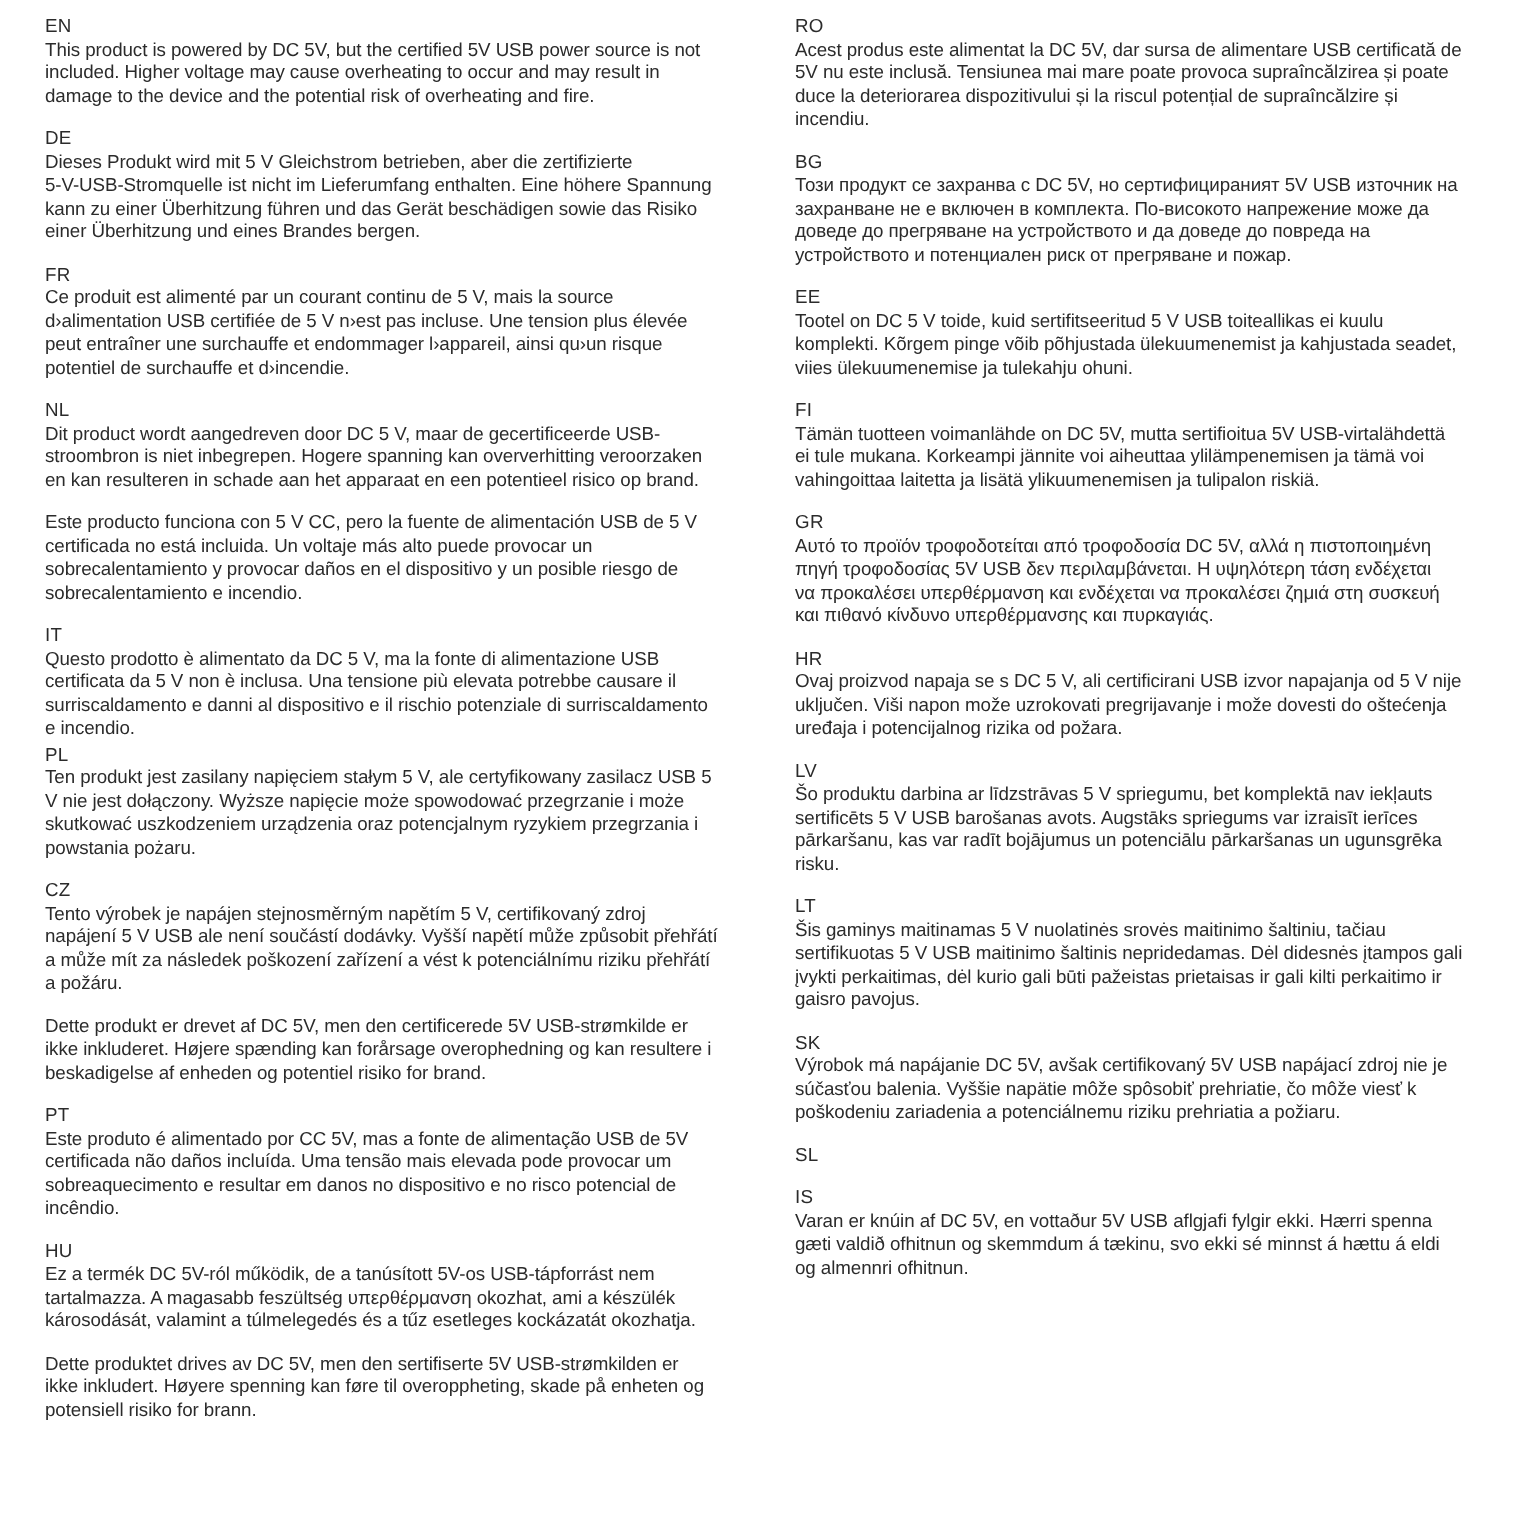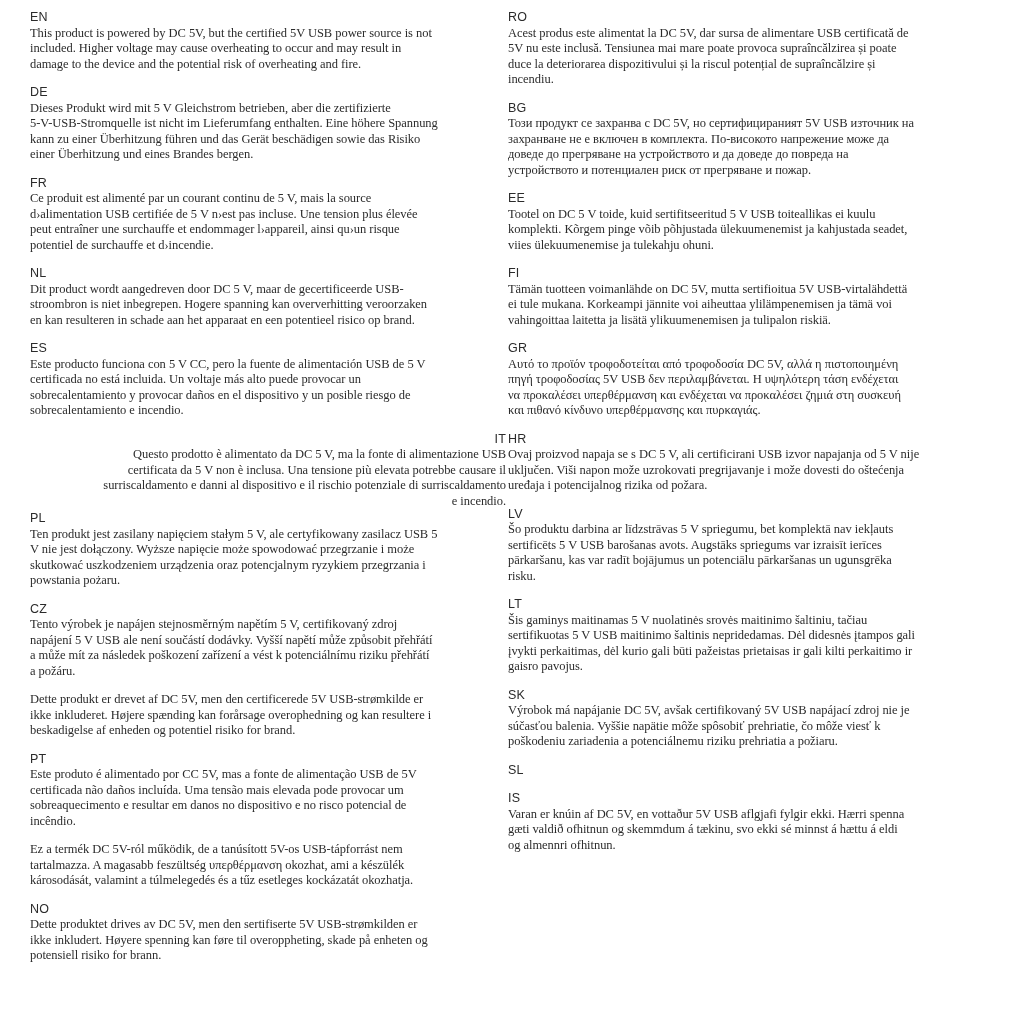--- a/index.html
+++ b/index.html
@@ -9,39 +9,38 @@
     width: 1024px;
     height: 1024px;
     overflow: hidden;
   }
   .page {
     box-sizing: border-box;
     width: 1024px;
     height: 1024px;
     padding: 10px 8px 0 30px;
     display: flex;
-    gap: 2px;
+    gap: 24px;
     font-family: "Liberation Sans", "DejaVu Sans", sans-serif;
     color: #2b2b2b;
     font-size: 12.5px;
     line-height: 15.5px;
   }
   .col { flex: 0 0 auto; }
   .col-left  { width: 476px; }
   .col-right { width: 490px; }
   .lang { margin: 0 0 13px 0; }
-  .lang.tight { margin-bottom: 2px; text-align: right; }
+  .lang.tight { margin-bottom: 2px; }
   .code {
     font-weight: normal;
     letter-spacing: 0.2px;
   }
   .body {
     white-space: pre-line;
     letter-spacing: -0.05px;
-    font-family: Liberation Serif, serif;
   }
 </style>
 </head>
 <body>
 
 <div class="page">
 
   <div class="col col-left">
     <section class="lang">
       <div class="code">EN</div>
@@ -63,21 +62,20 @@
 peut entraîner une surchauffe et endommager l›appareil, ainsi qu›un risque
 potentiel de surchauffe et d›incendie.</div>
     </section>
     <section class="lang">
       <div class="code">NL</div>
       <div class="body">Dit product wordt aangedreven door DC 5 V, maar de gecertificeerde USB-
 stroombron is niet inbegrepen. Hogere spanning kan oververhitting veroorzaken
 en kan resulteren in schade aan het apparaat en een potentieel risico op brand.</div>
     </section>
     <section class="lang">
-      <div class="code">ES</div>
       <div class="body">Este producto funciona con 5 V CC, pero la fuente de alimentación USB de 5 V
 certificada no está incluida. Un voltaje más alto puede provocar un
 sobrecalentamiento y provocar daños en el dispositivo y un posible riesgo de
 sobrecalentamiento e incendio.</div>
     </section>
     <section class="lang tight">
       <div class="code">IT</div>
       <div class="body">Questo prodotto è alimentato da DC 5 V, ma la fonte di alimentazione USB
 certificata da 5 V non è inclusa. Una tensione più elevata potrebbe causare il
 surriscaldamento e danni al dispositivo e il rischio potenziale di surriscaldamento
@@ -103,26 +101,26 @@
 beskadigelse af enheden og potentiel risiko for brand.</div>
     </section>
     <section class="lang">
       <div class="code">PT</div>
       <div class="body">Este produto é alimentado por CC 5V, mas a fonte de alimentação USB de 5V
 certificada não daños incluída. Uma tensão mais elevada pode provocar um
 sobreaquecimento e resultar em danos no dispositivo e no risco potencial de
 incêndio.</div>
     </section>
     <section class="lang">
+      <div class="code">HU</div>
       <div class="body">Ez a termék DC 5V-ról működik, de a tanúsított 5V-os USB-tápforrást nem
 tartalmazza. A magasabb feszültség υπερθέρμανση okozhat, ami a készülék
 károsodását, valamint a túlmelegedés és a tűz esetleges kockázatát okozhatja.</div>
     </section>
     <section class="lang">
-      <div class="code">NO</div>
       <div class="body">Dette produktet drives av DC 5V, men den sertifiserte 5V USB-strømkilden er
 ikke inkludert. Høyere spenning kan føre til overoppheting, skade på enheten og
 potensiell risiko for brann.</div>
     </section>
   </div>
 
   <div class="col col-right">
     <section class="lang">
       <div class="code">RO</div>
       <div class="body">Acest produs este alimentat la DC 5V, dar sursa de alimentare USB certificată de

